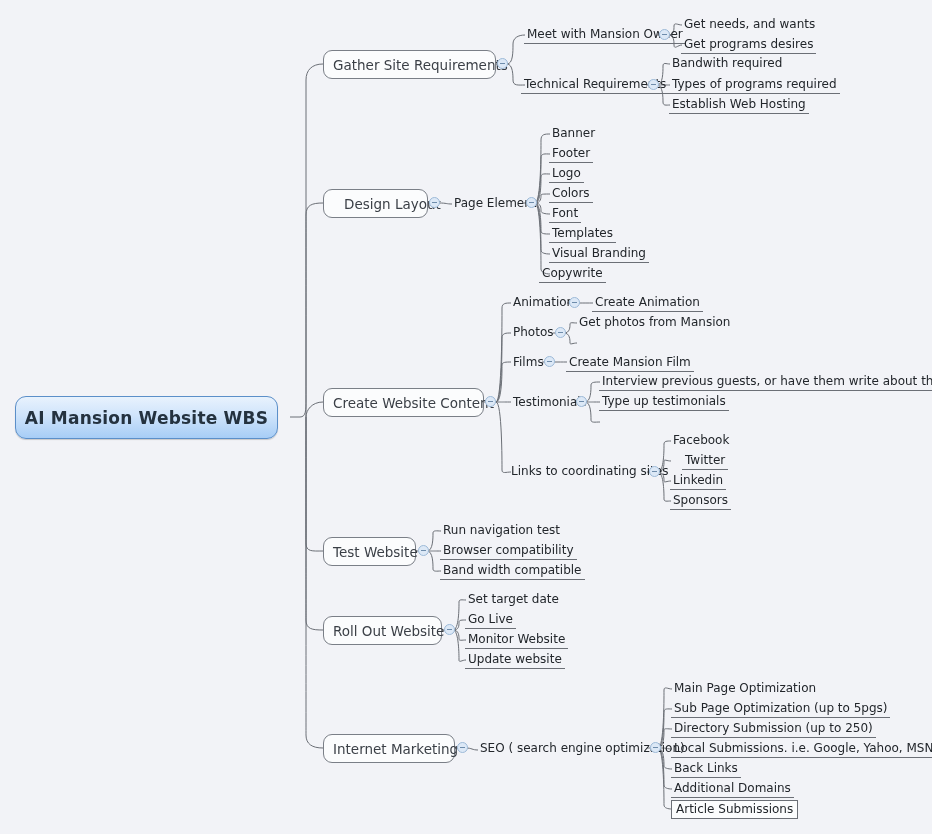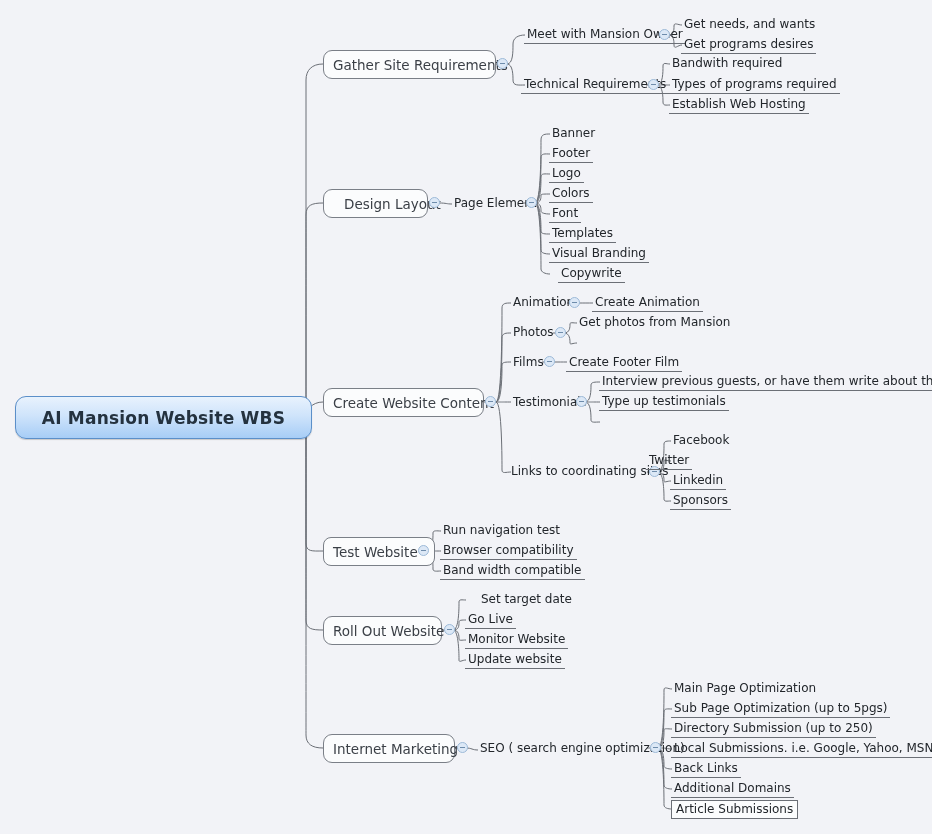--- a/index.html
+++ b/index.html
@@ -160,21 +160,21 @@
     <path d="M647,748 L658,748"></path>
     <path d="M658,748 C664,748 664,700 664,690 C664,686 668,689 672,689"></path>
     <path d="M658,748 C664,748 664,718 664,712 C664,708 668,709 672,709"></path>
     <path d="M658,748 C664,748 664,735 664,730 C664,728 668,729 672,729"></path>
     <path d="M658,748 C664,748 664,748 664,748 C664,748 668,749 672,749"></path>
     <path d="M658,748 C664,748 664,762 664,766 C664,768 668,769 672,769"></path>
     <path d="M658,748 C664,748 664,780 664,785 C664,788 668,789 672,789"></path>
     <path d="M658,748 C664,748 664,800 664,805 C664,808 668,809 672,809"></path>
   </svg>
 
-  <div class="root" style="left:15px;top:396px;width:297px;height:43px;">
+  <div class="root" style="left:15px;top:396px;width:263px;height:43px;">
     <span>AI Mansion Website WBS</span>
   </div>
 
   <div class="n1" style="left:323px;top:50px;width:173px;height:29px;">
     <span>Gather Site Requirements</span>
   </div>
   <div class="tog" style="left:497px;top:58px;"></div>
 
   <div class="nu" style="left:524px;top:27px;">
     <span>Meet with Mansion Owner</span>
@@ -225,21 +225,21 @@
   </div>
   <div class="nu" style="left:549px;top:206px;">
     <span>Font</span>
   </div>
   <div class="nu" style="left:549px;top:226px;">
     <span>Templates</span>
   </div>
   <div class="nu" style="left:549px;top:246px;">
     <span>Visual Branding</span>
   </div>
-  <div class="nu" style="left:558px;top:266px;">
+  <div class="nu" style="left:539px;top:266px;">
     <span>Copywrite</span>
   </div>
 
   <div class="n1" style="left:323px;top:388px;width:161px;height:29px;">
     <span>Create Website Content</span>
   </div>
   <div class="tog" style="left:485px;top:396px;"></div>
 
   <div class="nu plain" style="left:510px;top:295px;">
     <span>Animation</span>
@@ -255,70 +255,70 @@
   <div class="tog" style="left:555px;top:327px;"></div>
   <div class="nu plain" style="left:576px;top:315px;">
     <span>Get photos from Mansion</span>
   </div>
 
   <div class="nu plain" style="left:510px;top:355px;text-align:center;">
     <span>Films</span>
   </div>
   <div class="tog" style="left:544px;top:356px;"></div>
   <div class="nu" style="left:566px;top:355px;">
-    <span>Create Footer Film</span>
+    <span>Create Mansion Film</span>
   </div>
 
   <div class="nu plain" style="left:510px;top:395px;">
     <span>Testimonials</span>
   </div>
   <div class="tog" style="left:576px;top:396px;"></div>
   <div class="nu" style="left:599px;top:374px;">
     <span>Interview previous guests, or have them write about their stay</span>
   </div>
   <div class="nu" style="left:599px;top:394px;">
     <span>Type up testimonials</span>
   </div>
 
   <div class="nu plain" style="left:508px;top:464px;">
     <span>Links to coordinating sites</span>
   </div>
   <div class="tog" style="left:649px;top:466px;"></div>
   <div class="nu plain" style="left:670px;top:433px;">
     <span>Facebook</span>
   </div>
-  <div class="nu" style="left:646px;top:453px;">
+  <div class="nu" style="left:682px;top:453px;">
     <span>Twitter</span>
   </div>
   <div class="nu" style="left:670px;top:473px;">
     <span>Linkedin</span>
   </div>
   <div class="nu" style="left:670px;top:493px;">
     <span>Sponsors</span>
   </div>
 
-  <div class="n1" style="left:323px;top:537px;width:112px;height:29px;border-radius:8px;">
+  <div class="n1" style="left:323px;top:537px;width:93px;height:29px;">
     <span>Test Website</span>
   </div>
   <div class="tog" style="left:418px;top:545px;"></div>
   <div class="nu plain" style="left:440px;top:523px;">
     <span>Run navigation test</span>
   </div>
   <div class="nu" style="left:440px;top:543px;">
     <span>Browser compatibility</span>
   </div>
   <div class="nu" style="left:440px;top:563px;">
     <span>Band width compatible</span>
   </div>
 
   <div class="n1" style="left:323px;top:616px;width:119px;height:29px;">
     <span>Roll Out Website</span>
   </div>
   <div class="tog" style="left:444px;top:624px;"></div>
-  <div class="nu plain" style="left:478px;top:592px;text-align:right;">
+  <div class="nu plain" style="left:465px;top:592px;text-align:right;">
     <span>Set target date</span>
   </div>
   <div class="nu" style="left:465px;top:612px;">
     <span>Go Live</span>
   </div>
   <div class="nu" style="left:465px;top:632px;">
     <span>Monitor Website</span>
   </div>
   <div class="nu" style="left:465px;top:652px;">
     <span>Update website</span>

